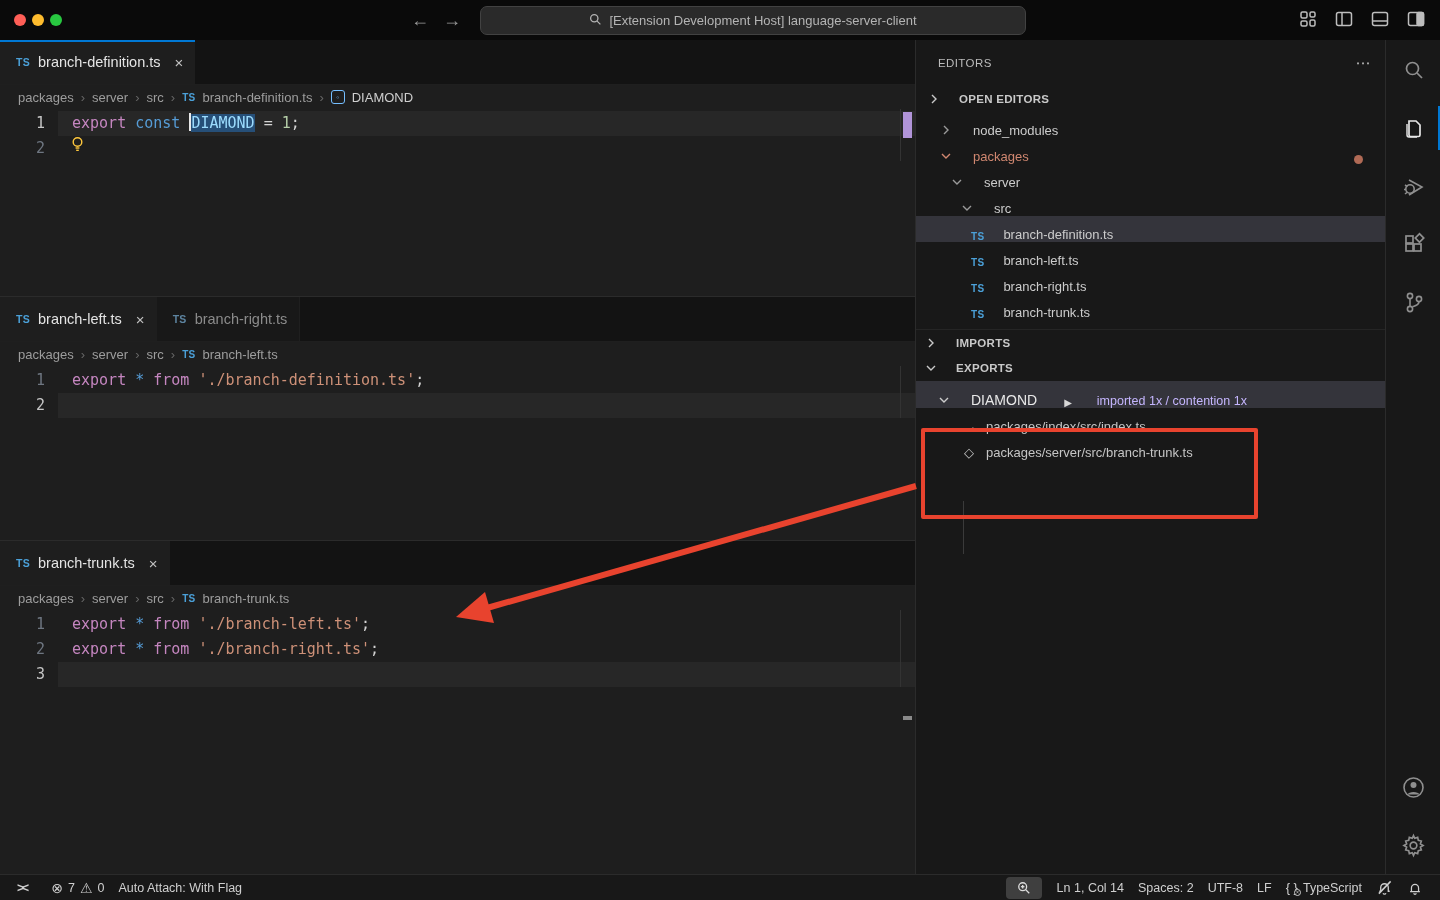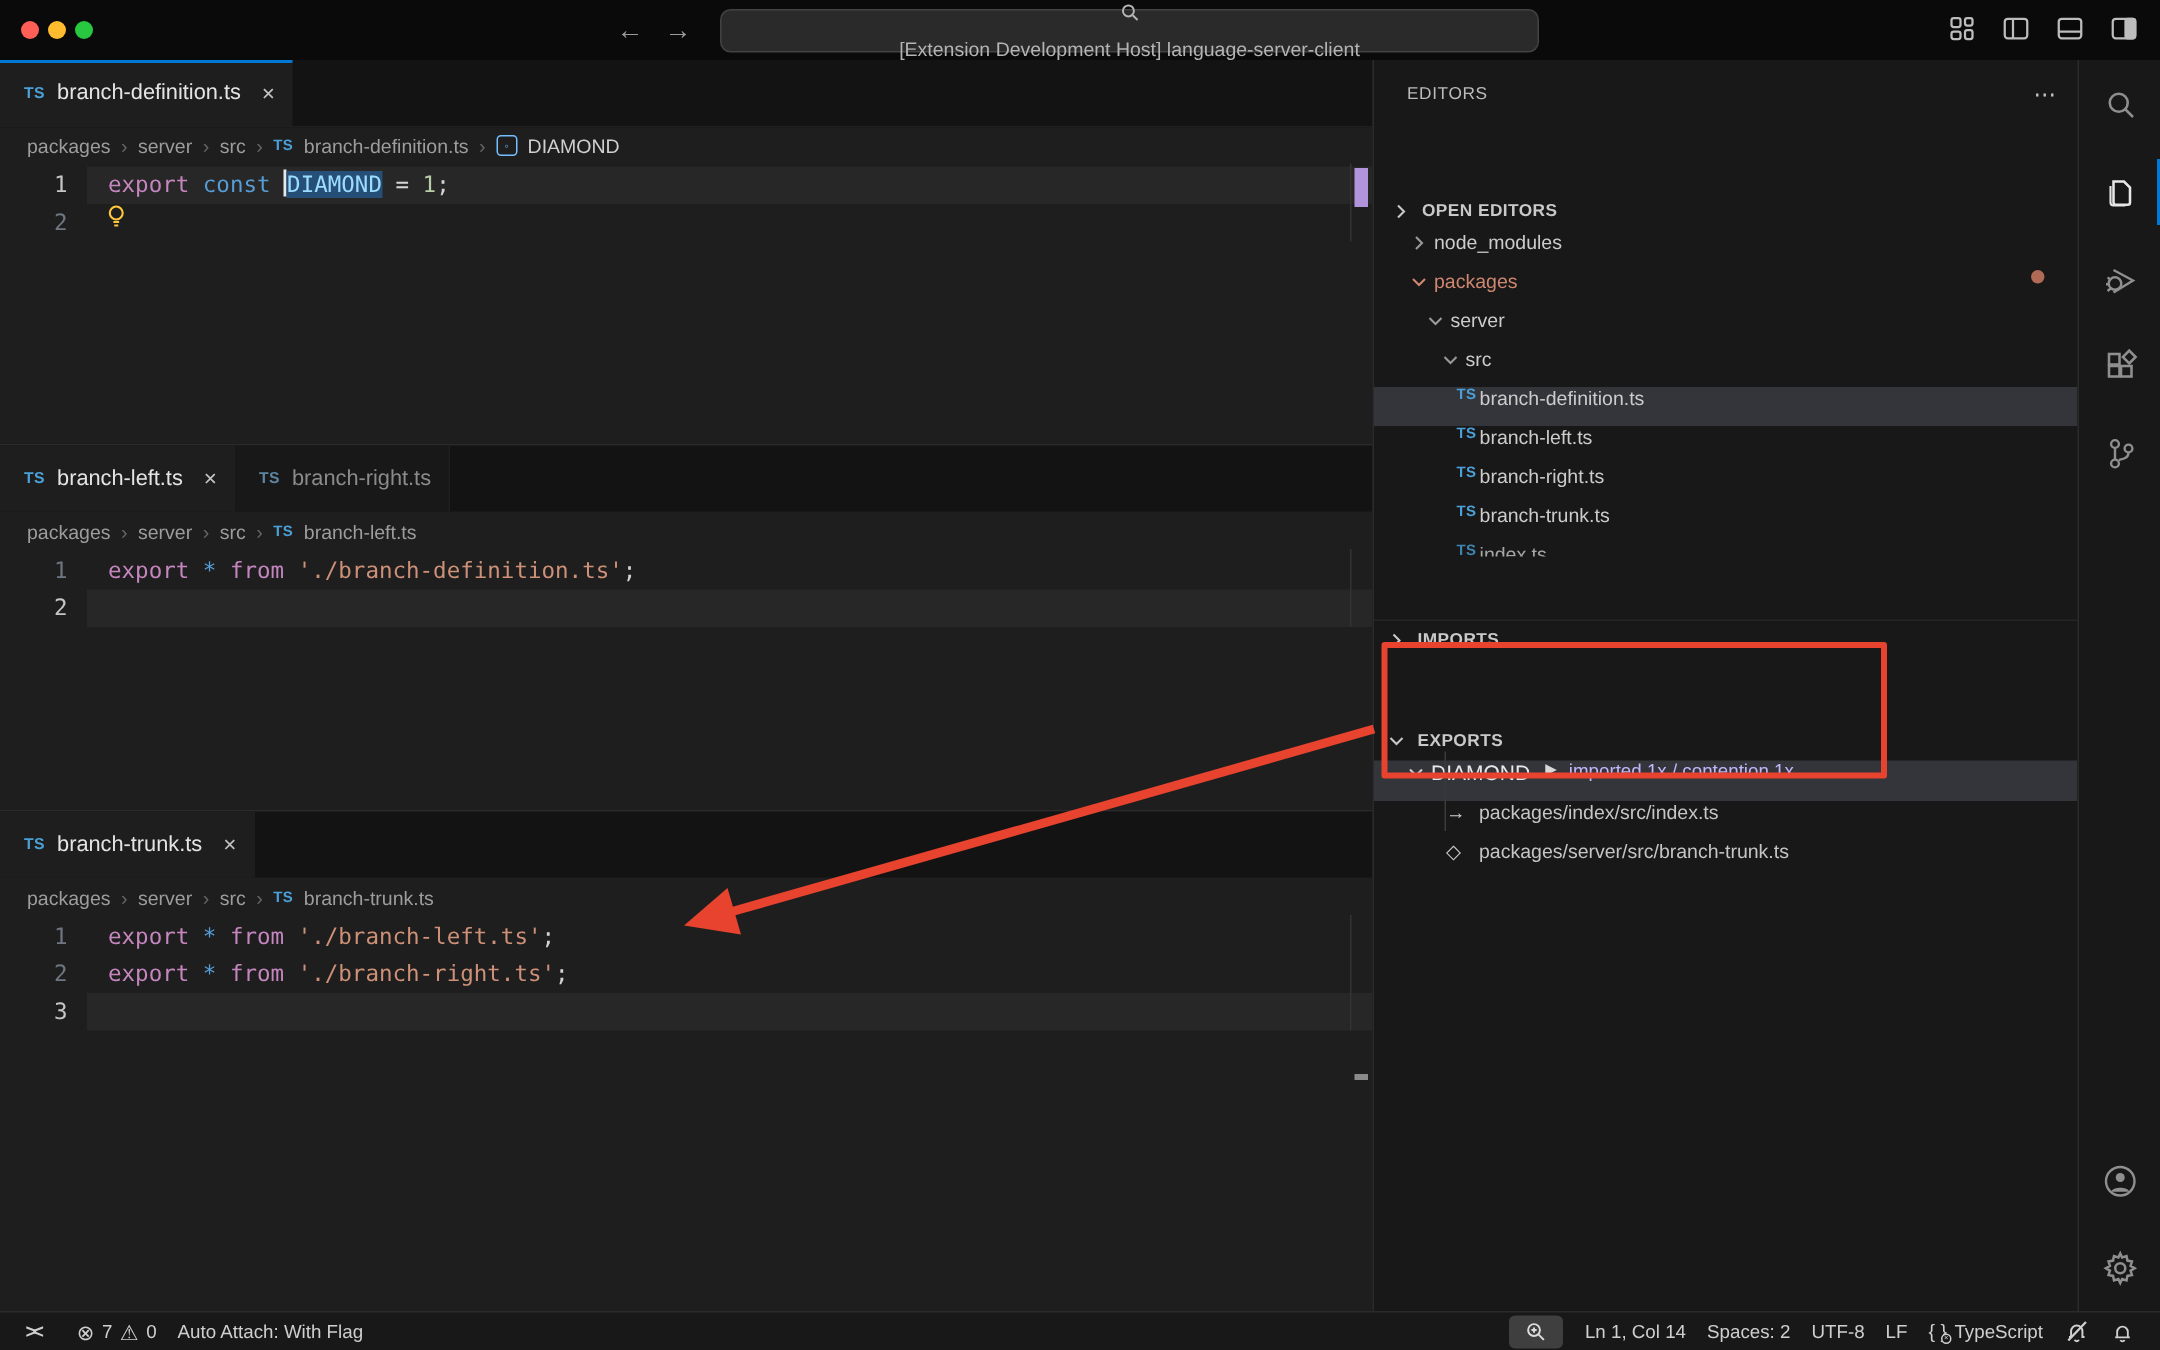--- a/index.html
+++ b/index.html
@@ -7,21 +7,21 @@
               font-family:"Liberation Sans", sans-serif; }
 
   
   #titlebar { position:absolute; left:0; top:0; width:1440px; height:40px; background:#0a0a0a; }
   .traffic { position:absolute; top:14px; width:12px; height:12px; border-radius:50%; }
   .t-red{ left:14px; background:#ff5f57;} .t-yellow{ left:32px; background:#febc2e;} .t-green{ left:50px; background:#28c840;}
   .navarrow { position:absolute; top:8px; width:24px; height:24px; color:#9a9a9a; font-size:18px;
               display:flex; align-items:center; justify-content:center; }
   #cmdcenter { position:absolute; left:480px; top:6px; width:546px; height:29px; background:#2a2a2a;
                border:1px solid #424242; border-radius:7px; display:flex; align-items:center;
-               justify-content:center; gap:7px; color:#b4b4b4; font-size:13px;flex-direction:column; }
+               justify-content:center; gap:7px; color:#b4b4b4; font-size:13px; }
   .layout-icons { position:absolute; right:14px; top:9px; display:flex; gap:16px; }
   .layout-icons svg { display:block; }
 
   
   #editors    { position:absolute; left:0;    top:40px; width:915px;  height:834px; }
   #sidebar    { position:absolute; left:915px; top:40px; width:470px; height:834px; background:#181818;
                 border-left:1px solid #2b2b2b; overflow:hidden; }
   #activitybar{ position:absolute; left:1385px; top:40px; width:55px; height:834px; background:#181818;
                 border-left:1px solid #2b2b2b; }
 
@@ -55,24 +55,24 @@
   .tk-sel { color:#9cdcfe; background:#264f78; }
   .cursor { display:inline-block; width:2px; height:18px; background:#e8e8e8; vertical-align:-3px; }
   .ruler-line { position:absolute; right:14px; top:0; bottom:0; width:1px; background:#333; }
   .ov-marker { position:absolute; right:3px; width:9px; }
   .bulb { margin-left:-2px; }
 
   
   .sb-title { height:46px; display:flex; align-items:center; padding:0 14px 0 22px; font-size:11.5px;
               letter-spacing:.4px; color:#bbbbbb; }
   .sb-more { margin-left:auto; color:#c5c5c5; font-size:15px; }
-  .sb-section { height:26px; display:flex; align-items:center; gap:6px; padding-left:7px; font-size:11.5px;
-                font-weight:bold; letter-spacing:.3px; color:#c9c9c9;margin-top:42px; }
+  .sb-section { height:26px; display:flex; align-items:center; gap:17px; padding-left:7px; font-size:11.5px;
+                font-weight:bold; letter-spacing:.3px; color:#c9c9c9; }
   .sb-section.bordered { border-top:1px solid #252525; }
-  .trow { height:26px; display:flex; align-items:flex-start; gap:2px; font-size:13px; color:#cccccc; }
+  .trow { height:26px; display:flex; align-items:flex-end; gap:19px; font-size:13px; color:#cccccc; }
   .trow.selected { background:#34343b; }
   .chev { flex:none; display:flex; }
   .ts-mini { font-size:10px; font-weight:bold; color:#4ba0d8; letter-spacing:.3px; flex:none; }
   .modified { color:#d08770; }
   .git-dot { position:absolute; right:22px; width:9px; height:9px; border-radius:50%; background:#b06a55; }
   .clipped-row { height:9px; overflow:hidden; }
   .exp-meta { color:#c4b5fd; font-size:12.5px; margin-left:6px; }
   .exp-play { color:#d8d8d8; font-size:10px; margin-left:8px; }
   .exp-child { padding-left:70px; color:#c5c5c5; position:relative; }
   .exp-child .g-icon { position:absolute; left:48px; color:#cccccc; font-size:13px; }

